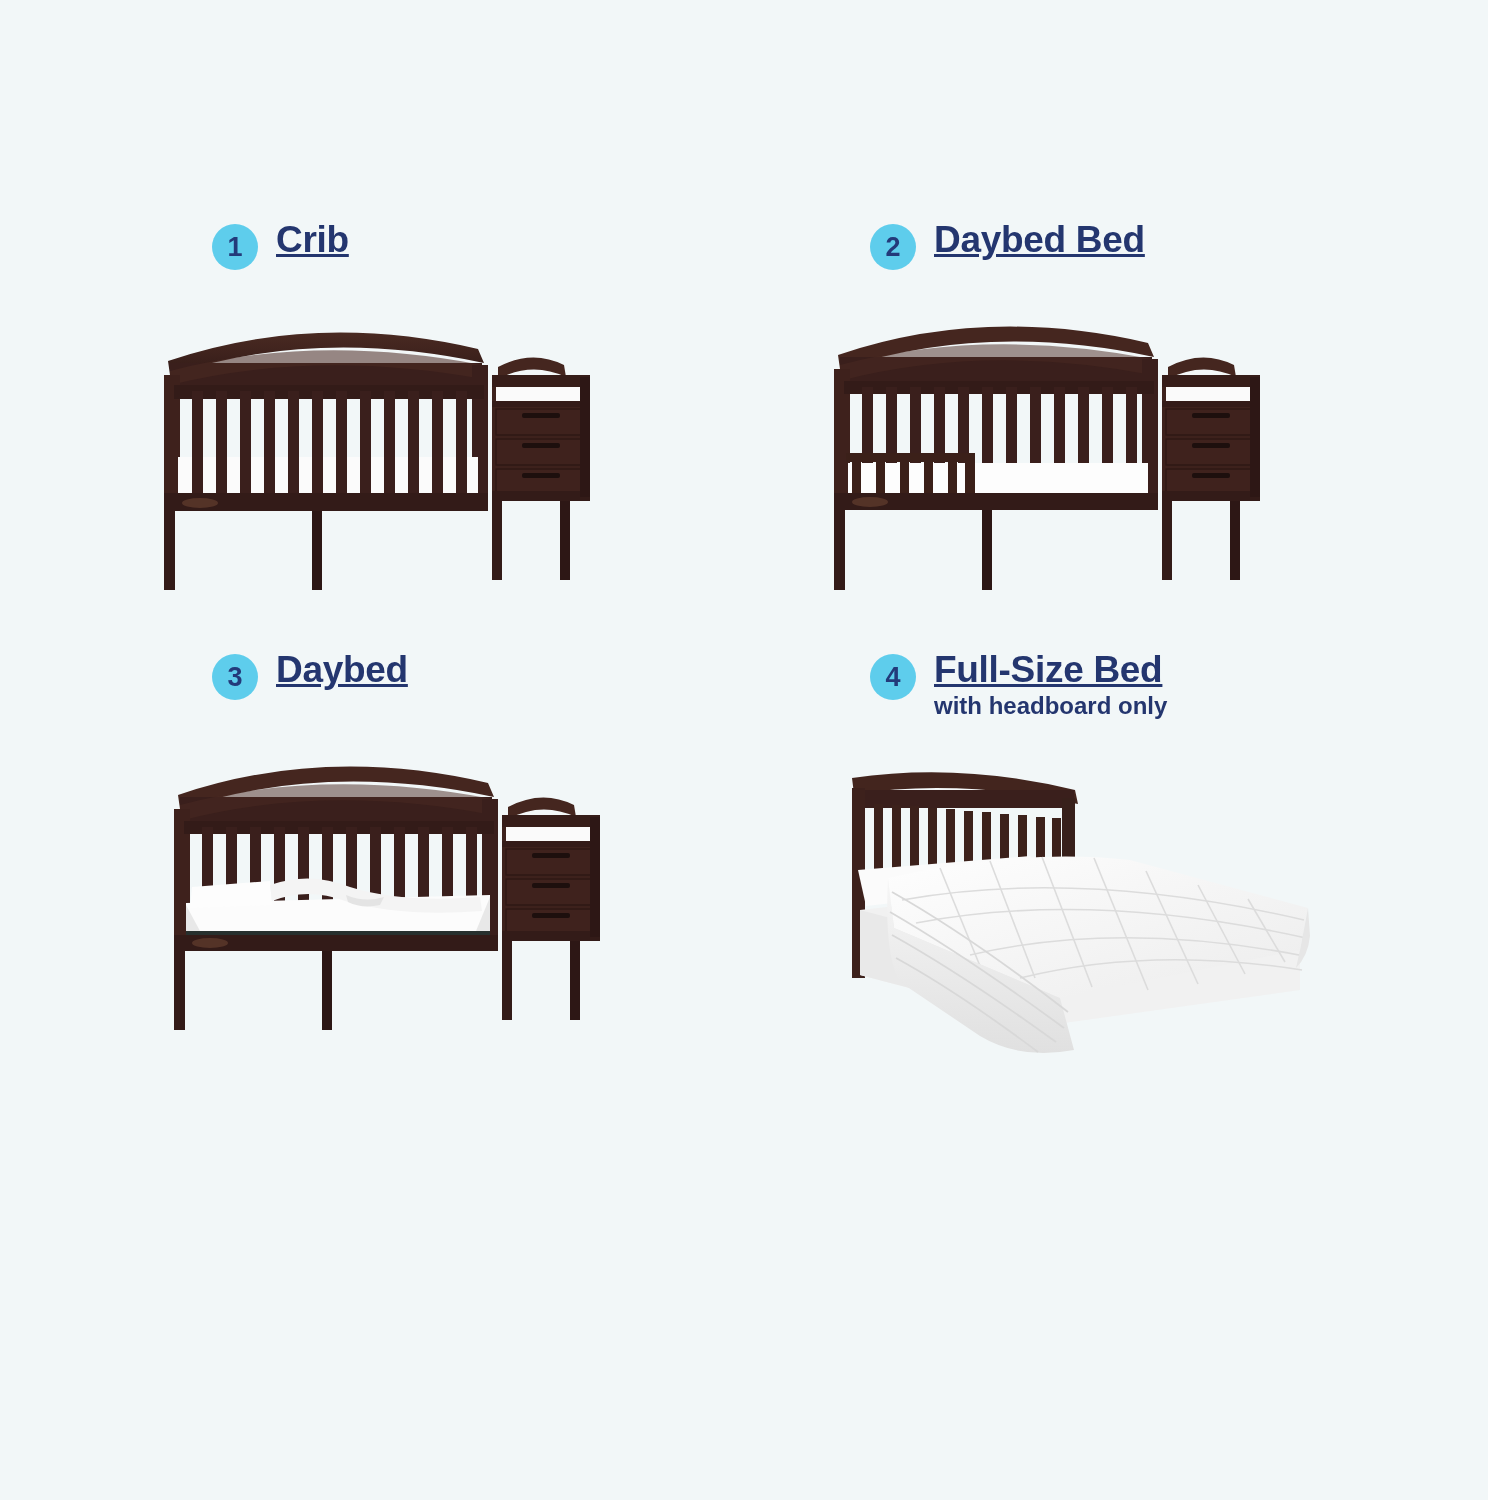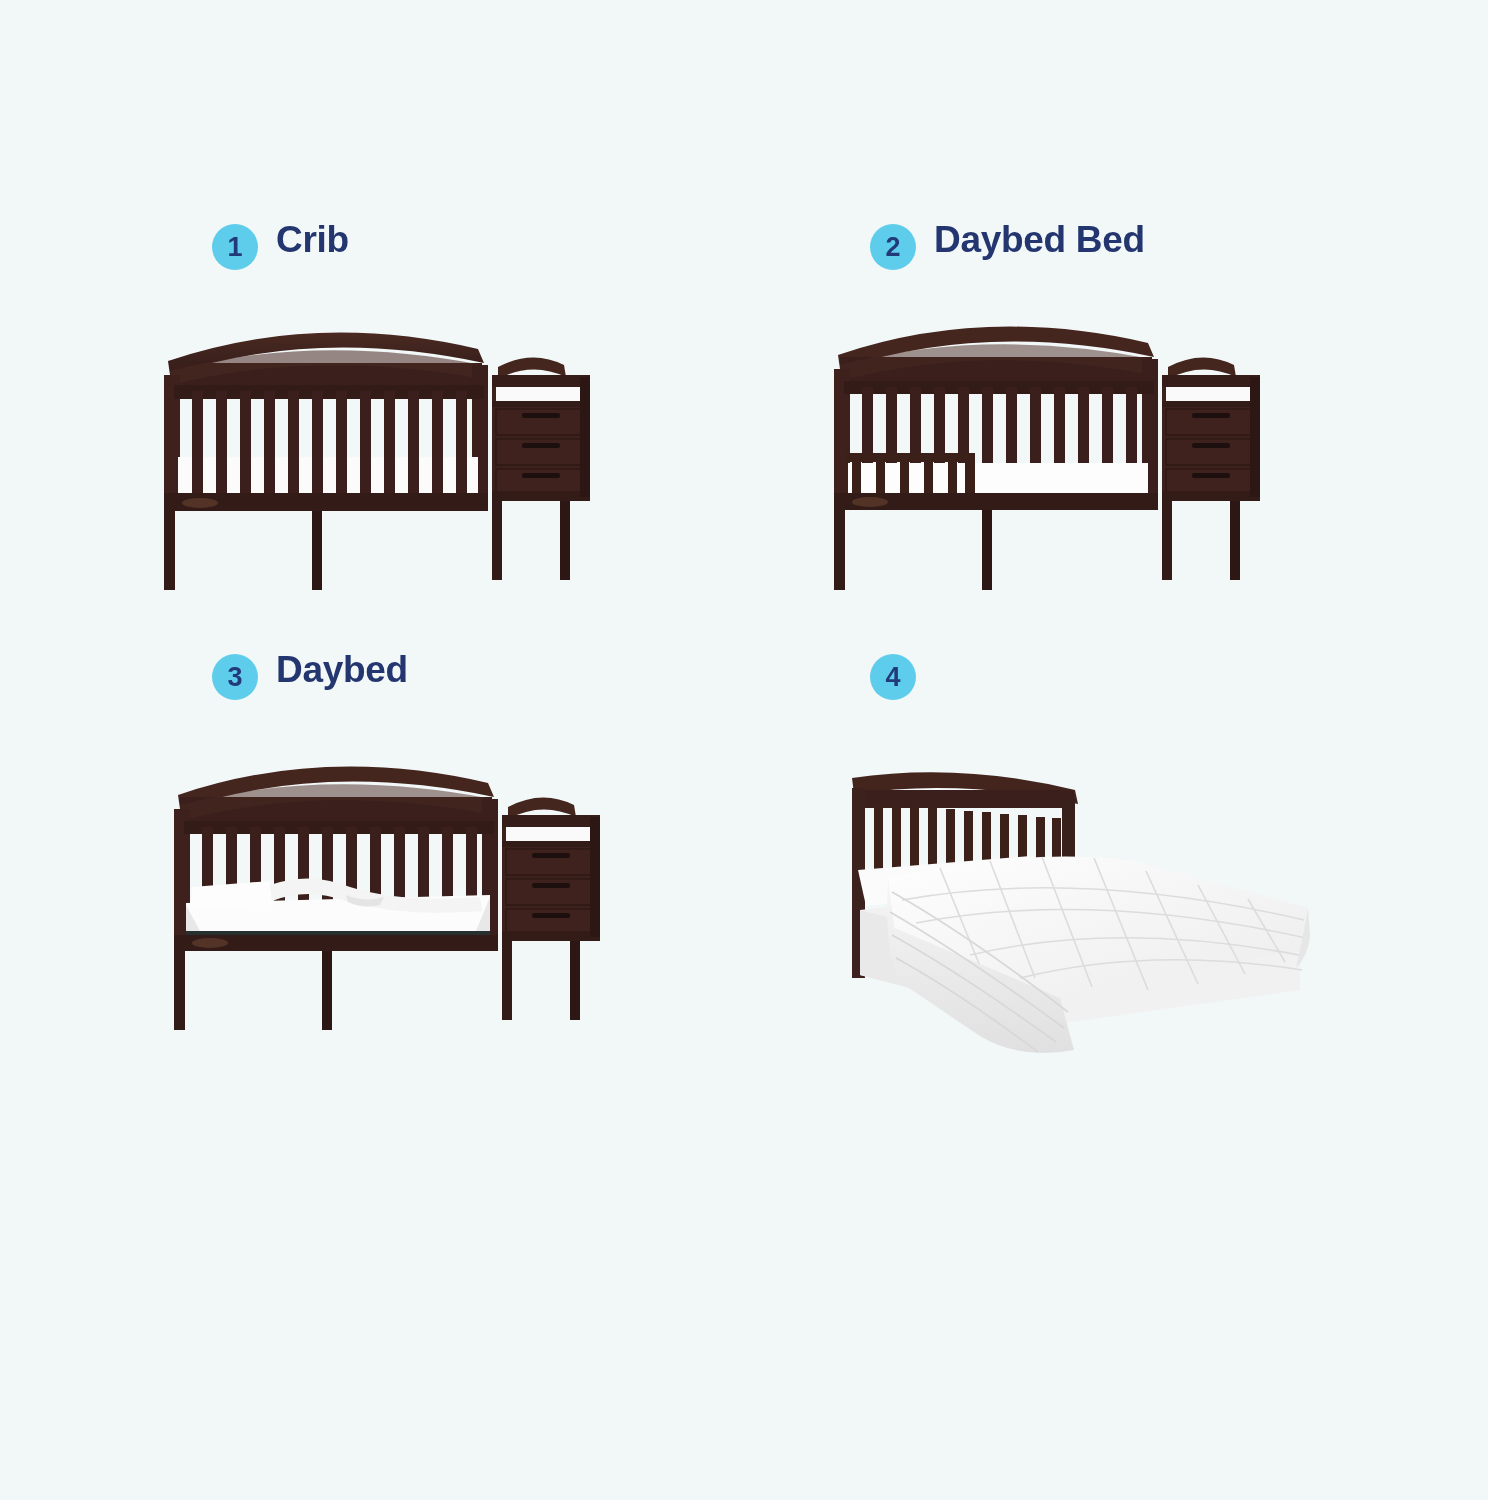--- a/index.html
+++ b/index.html
@@ -16,21 +16,21 @@
   .badge{
     width:46px;height:46px;border-radius:50%;
     background:#5ecdec;color:#233a7a;
     font-size:27px;font-weight:bold;
     display:flex;align-items:center;justify-content:center;
     flex:0 0 auto;margin-top:4px;
   }
   .titles{display:flex;flex-direction:column;}
   .ttl{
     font-size:37px;font-weight:bold;color:#24366f;
-    letter-spacing:-0.3px;line-height:1.06;white-space:nowrap;
+    letter-spacing:-0.3px;line-height:1.06;white-space:nowrap;text-decoration:underline;
   }
   .sub{
     font-size:24px;font-weight:bold;color:#24366f;
     margin-top:3px;white-space:nowrap;
   }
 
   
   .illus{position:absolute;}
   .illus svg{display:block;width:100%;height:100%;}
 
@@ -268,20 +268,24 @@
         <rect x="356" y="164" width="90" height="26" fill="#3f221d" stroke="#2b1613" stroke-width="1.2"></rect>
         <rect x="382" y="168" width="38" height="5" rx="2" fill="#1d0f0d"></rect>
       </g>
       <rect x="352" y="186" width="98" height="10" fill="#331b18"></rect>
       <rect x="440" y="72" width="10" height="120" fill="#2d1715"></rect>
     </svg>
   </div>
 
   <div class="step" style="left:870px;top:650px;">
     <div class="badge">4</div>
+    <div class="titles">
+      <div class="ttl">Full-Size Bed</div>
+      <div class="sub">with headboard only</div>
+    </div>
   </div>
 
   <div class="illus" style="left:830px;top:760px;width:500px;height:300px;">
     <svg viewBox="0 0 500 300" xmlns="http://www.w3.org/2000/svg">
       <defs>
         <linearGradient id="quiltTop" x1="0" y1="0" x2="1" y2="1">
           <stop offset="0" stop-color="#fefefe"></stop>
             <stop offset="1" stop-color="#ececec"></stop>
         </linearGradient>
         <linearGradient id="quiltSide" x1="0" y1="0" x2="0" y2="1">

